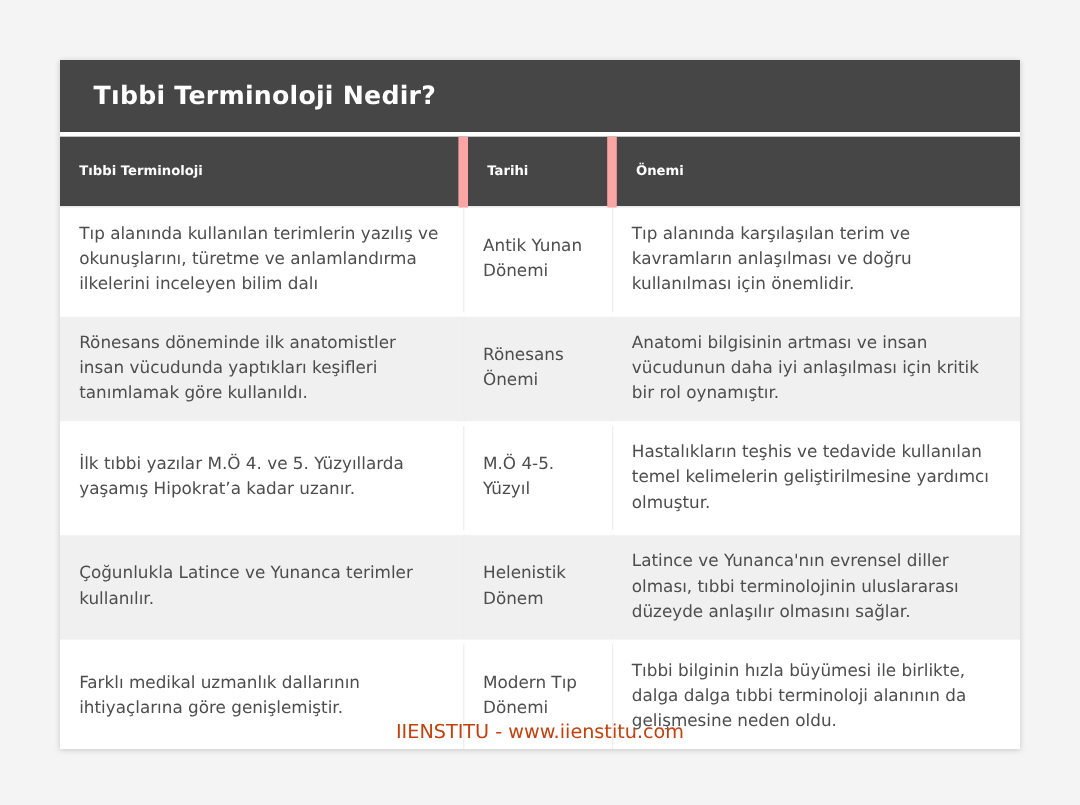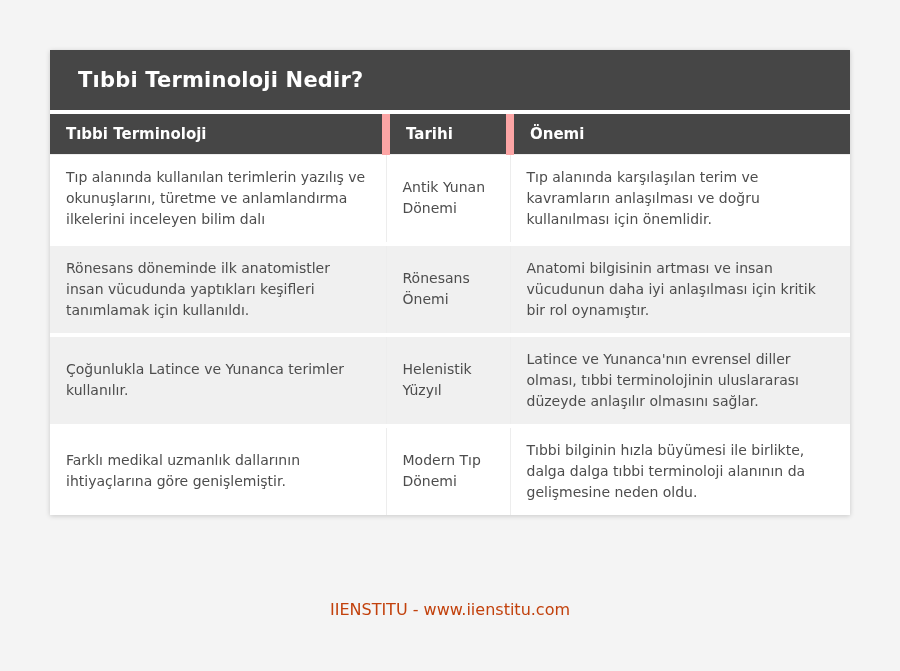--- a/index.html
+++ b/index.html
@@ -37,24 +37,24 @@
     letter-spacing: 0.2px;
   }
   table.info-table {
     width: 100%;
     border-collapse: collapse;
     table-layout: fixed;
   }
   table.info-table th {
     background: #464646;
     color: #ffffff;
-    font-size: 15px;
+    font-size: 11px;
     font-weight: bold;
     text-align: left;
-    height: 40px;
+    height: 58px;
     padding: 0 16px;
     box-sizing: border-box;
   }
   table.info-table th + th {
     border-left: 8px solid #fca5a5;
   }
   table.info-table td {
     font-size: 14px;
     color: #4d4d4d;
     line-height: 1.5;
@@ -100,27 +100,32 @@
           <th>Önemi</th>
         </tr>
       </thead>
       <tbody>
         <tr class="row-even">
           <td>Tıp alanında kullanılan terimlerin yazılış ve okunuşlarını, türetme ve anlamlandırma ilkelerini inceleyen bilim dalı</td>
           <td>Antik Yunan Dönemi</td>
           <td>Tıp alanında karşılaşılan terim ve kavramların anlaşılması ve doğru kullanılması için önemlidir.</td>
         </tr>
         <tr class="row-odd">
-          <td>Rönesans döneminde ilk anatomistler insan vücudunda yaptıkları keşifleri tanımlamak için kullanıldı.</td>
+          <td>Rönesans döneminde ilk anatomistler insan vücudunda yaptıkları keşifleri tanımlamak göre kullanıldı.</td>
           <td>Rönesans Önemi</td>
           <td>Anatomi bilgisinin artması ve insan vücudunun daha iyi anlaşılması için kritik bir rol oynamıştır.</td>
         </tr>
+        <tr class="row-even">
+          <td>İlk tıbbi yazılar M.Ö 4. ve 5. Yüzyıllarda yaşamış Hipokrat’a kadar uzanır.</td>
+          <td>M.Ö 4-5. Yüzyıl</td>
+          <td>Hastalıkların teşhis ve tedavide kullanılan temel kelimelerin geliştirilmesine yardımcı olmuştur.</td>
+        </tr>
         <tr class="row-odd">
           <td>Çoğunlukla Latince ve Yunanca terimler kullanılır.</td>
-          <td>Helenistik Yüzyıl</td>
+          <td>Helenistik Dönem</td>
           <td>Latince ve Yunanca'nın evrensel diller olması, tıbbi terminolojinin uluslararası düzeyde anlaşılır olmasını sağlar.</td>
         </tr>
         <tr class="row-even">
           <td>Farklı medikal uzmanlık dallarının ihtiyaçlarına göre genişlemiştir.</td>
           <td>Modern Tıp Dönemi</td>
           <td>Tıbbi bilginin hızla büyümesi ile birlikte, dalga dalga tıbbi terminoloji alanının da gelişmesine neden oldu.</td>
         </tr>
       </tbody>
     </table>
   </div>

